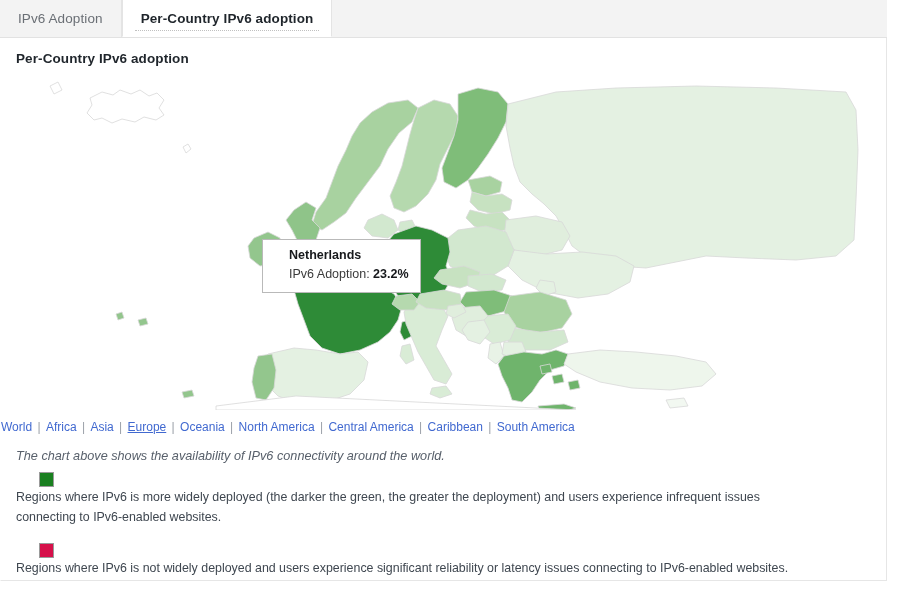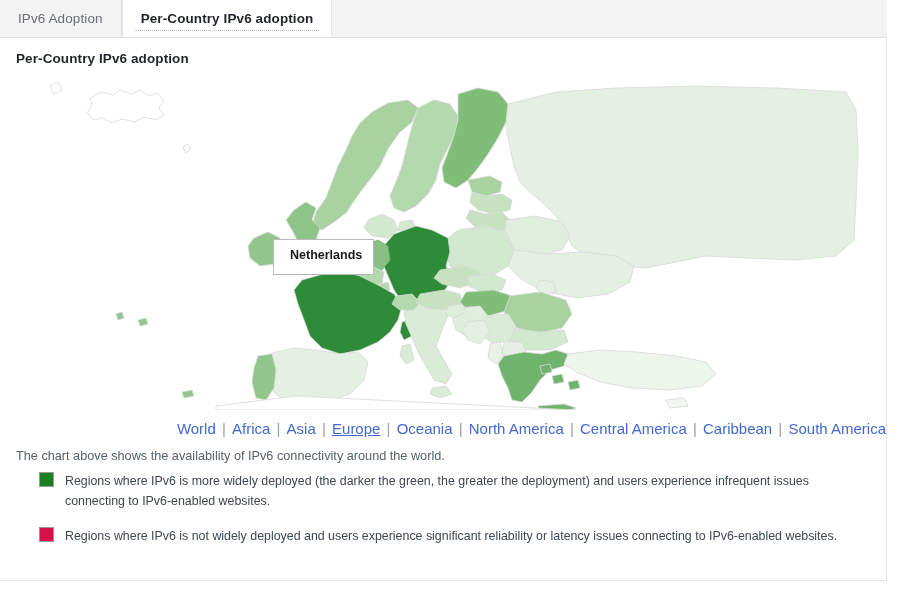--- a/index.html
+++ b/index.html
@@ -84,71 +84,73 @@
   .map-wrap {
     position: absolute;
     left: 15px; top: 32px;
     width: 856px; height: 340px;
   }
   .map-svg { display: block; width: 100%; height: 100%; }
 
   
   .tooltip {
     position: absolute;
-    left: 257px; top: 169px;
+    left: 246px; top: 169px;
     background: #ffffff;
     border: 1px solid #b9b9b9;
-    padding: 7px 11px 8px 16px;
+    padding: 7px 11px 8px 26px;
     font-size: 12.5px;
     color: #3b3b3b;
     line-height: 1.42;
     z-index: 20;
     white-space: nowrap;
   }
   .tooltip .tt-title {
     font-weight: bold;
     color: #17191c;
     font-size: 12.5px;
     padding-bottom: 1px;
   }
   .tooltip b { color: #17191c; }
 
   
   .regions {
     position: absolute;
     left: 0; right: 0;
     top: 382px;
-    text-align: right;
-    font-size: 15px;
+    text-align: left;
+    font-size: 12px;
     color: #8b9099;
   }
   .regions a {
     color: #4169d0;
     text-decoration: none;
     cursor: pointer;
   }
   .regions a.current { text-decoration: underline; }
   .regions .sep { color: #9aa0a8; padding: 0 2px; }
 
   
   .desc {
     position: absolute;
     left: 15px; top: 411px;
     font-size: 12.7px;
     color: #58606b;
+    font-style: italic;
   }
   .legend {
     position: absolute;
     left: 15px; top: 433px;
     right: 18px;
   }
   .legend-row {
     display: flex;
     align-items: flex-start;
     margin-bottom: 15px;
+    flex-direction: column;
   }
   .swatch {
     width: 15px; height: 15px;
     flex: 0 0 15px;
     margin: 1px 11px 0 23px;
     border: 1px solid #9a9a9a;
     box-sizing: border-box;
   }
   .legend-text {
     font-size: 12.4px;
@@ -274,20 +276,24 @@
           <path fill="#93c68d" d="M100 244 L106 242 L108 248 L102 250 Z"></path>
           <path fill="#93c68d" d="M122 250 L130 248 L132 254 L124 256 Z"></path>
           <path fill="#93c68d" d="M166 322 L176 320 L178 326 L168 328 Z"></path>
 
           <path fill="#ffffff" d="M34 16 L42 12 L46 20 L38 24 Z"></path>
         </g>
       </svg>
 
       <div class="tooltip">
         <div class="tt-title">Netherlands</div>
+        <div>
+          <span>IPv6 Adoption:</span>
+          <b>23.2%</b>
+        </div>
       </div>
     </div>
 
     <div class="regions" id="regions"><a>World</a><span class="sep"> | </span><a>Africa</a><span class="sep"> | </span><a>Asia</a><span class="sep"> | </span><a class="current">Europe</a><span class="sep"> | </span><a>Oceania</a><span class="sep"> | </span><a>North America</a><span class="sep"> | </span><a>Central America</a><span class="sep"> | </span><a>Caribbean</a><span class="sep"> | </span><a>South America</a></div>
 
     <div class="desc">The chart above shows the availability of IPv6 connectivity around the world.</div>
 
     <div class="legend" id="legend">
         <div class="legend-row">
           <span class="swatch" style="background: rgb(26, 128, 32);"></span>

